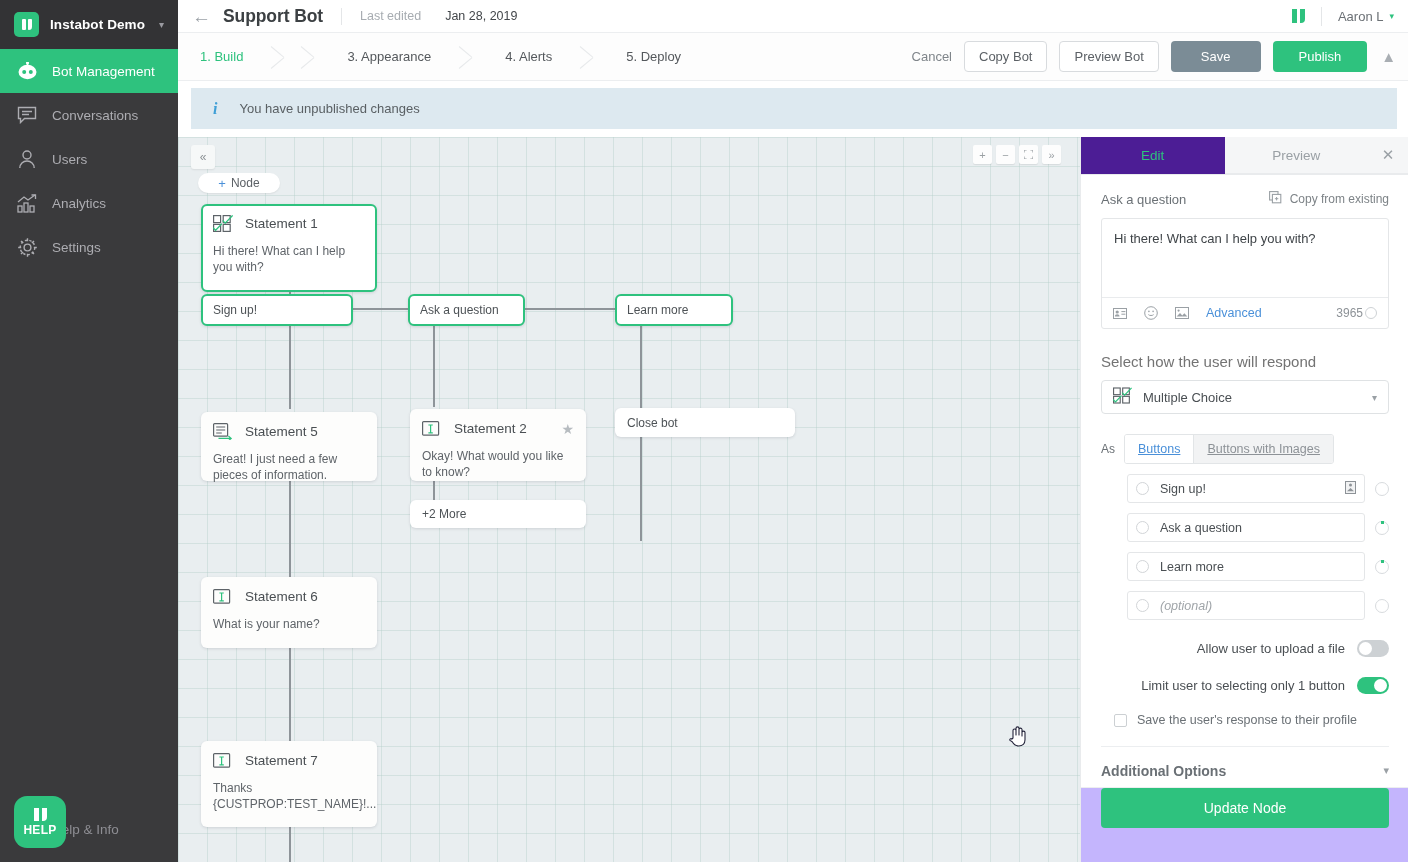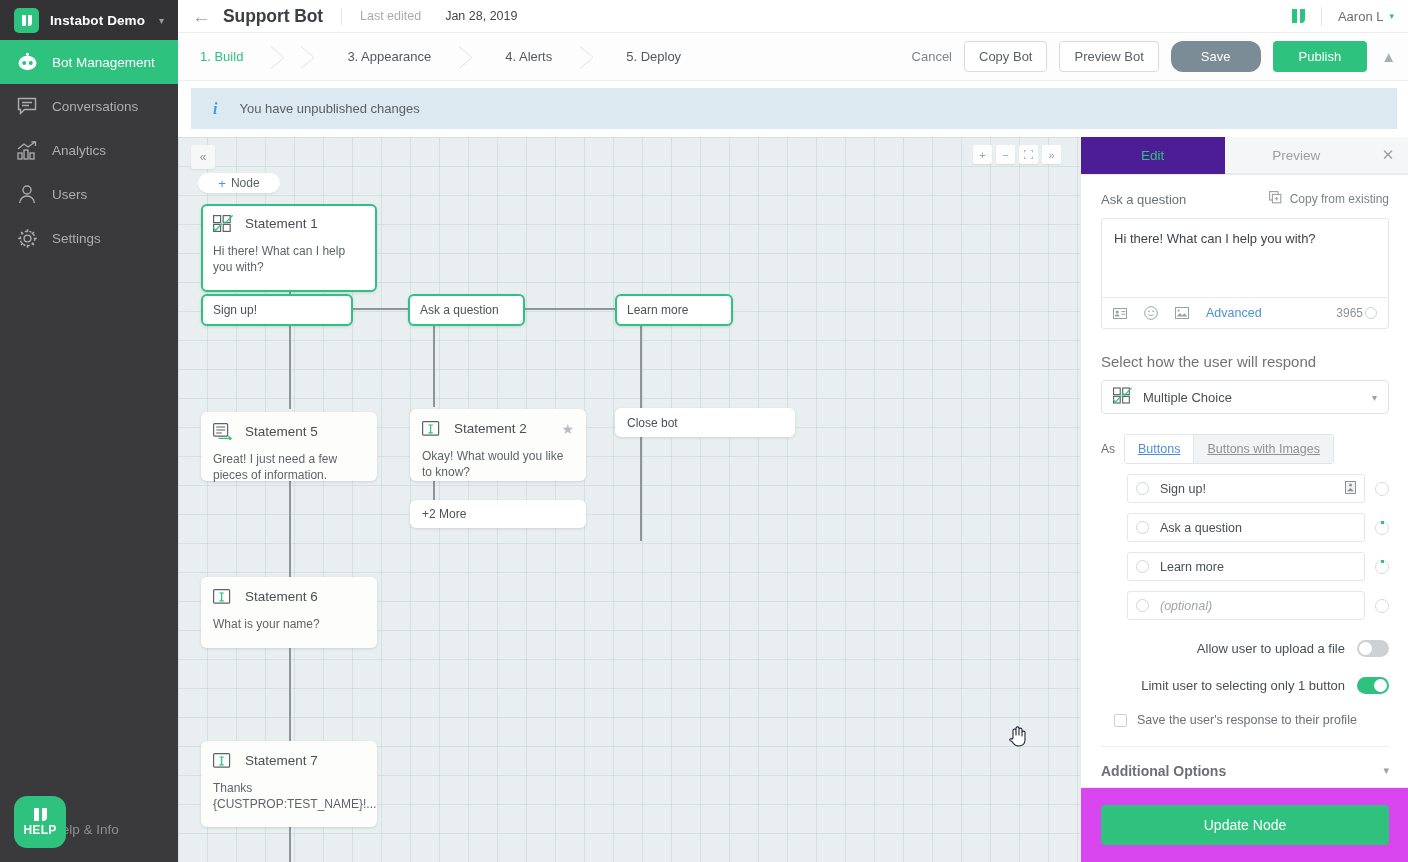--- a/index.html
+++ b/index.html
@@ -10,21 +10,21 @@
     -webkit-font-smoothing: antialiased;
   }
   #app { position: relative; width: 1408px; height: 862px; }
 
   
   #sidebar {
     position: absolute; left: 0; top: 0; width: 178px; height: 862px;
     background: #3a3a3c; color: #b9b9bd;
   }
   .brand {
-    height: 40px; display: flex; align-items: center; gap: 11px;
+    height: 49px; display: flex; align-items: center; gap: 11px;
     padding: 0 14px; background: #333335;
   }
   .brand-logo {
     width: 25px; height: 25px; border-radius: 5px; background: #2ec27e;
     display: flex; align-items: center; justify-content: center; gap: 2px;
     flex: 0 0 auto;
   }
   .brand-logo i { display:block; width: 4px; height: 11px; background: #fff; }
   .brand-logo i:first-child { border-radius: 1px 1px 1px 1px; }
   .brand-logo i:last-child { border-radius: 1px 1px 4px 1px; }
@@ -92,21 +92,21 @@
     transform-origin: left center;
   }
   .step-chevron:before { top: 13px; transform: rotate(40deg); }
   .step-chevron:after { bottom: 12px; transform: rotate(-40deg); }
   .steps-right { margin-left:auto; display:flex; align-items:center; gap:12px; padding-right:12px; }
   .lnk-cancel { font-size:13px; color:#7f858a; cursor:pointer; }
   .btn-out {
     font-size:13px; color:#5c6166; background:#fff; border:1px solid #d8dbde;
     border-radius:4px; padding: 7px 14px; cursor:pointer;
   }
-  .btn-save { font-size:13px; color:#fff; background:#7b8c96; border:none; border-radius:12px; padding: 8px 30px; cursor:pointer;}
+  .btn-save { font-size:13px; color:#fff; background:#7b8c96; border:none; border-radius:4px; padding: 8px 30px; cursor:pointer;}
   .btn-publish { font-size:13px; color:#fff; background:#2ec27e; border:none; border-radius:4px; padding: 8px 26px; cursor:pointer;}
   .warn-icon { color:#a9aeb3; font-size:15px; margin-left:2px; cursor:pointer; }
 
   
   #banner {
     position:absolute; left:191px; top:88px; width:1206px; height:41px;
     background:#dde9f0; display:flex; align-items:center; padding:0 22px; gap:22px;
   }
   .banner-i { color:#3f9fd6; font-size:16px; font-style:italic; font-family:"Liberation Serif",serif; font-weight:bold;}
   .banner-text { font-size:13px; color:#5a6064; }
@@ -225,21 +225,21 @@
   .chk-lbl { font-size:12.5px; color:#6a7075; }
 
   .panel-divider { margin-top:19px; height:1px; background:#eceef0; }
   .addl {
     margin-top:0; height:47px; display:flex; align-items:center;
     font-size:14px; color:#6a7075; font-weight:bold; cursor:pointer;
   }
   .addl .caret { margin-left:auto; color:#9aa0a5; font-size:11px; font-weight:normal; }
 
   .panel-footer { position:absolute; bottom:0; left:0; width:328px; height:75px;
-                  background:#d946ef; border-top:1px solid #eceef0; display:flex; align-items:center; padding:0 20px; }
+                  background:#c4b5fd; border-top:1px solid #eceef0; display:flex; align-items:flex-start; padding:0 20px; }
   .btn-update { width:100%; height:40px; background:#2ec27e; color:#fff; border:none;
                 border-radius:4px; font-size:14px; cursor:pointer; font-family:"Liberation Sans",sans-serif; }
 
   .cursor-hand { position:absolute; left:830px; top:588px; font-size:20px; color:#2b2b3b; }
 </style>
 </head>
 <body>
 
 <div id="app">
 
@@ -271,39 +271,39 @@
         <svg width="20" height="18" viewBox="0 0 20 18">
             <path d="M1.5 1.5h17v11h-11l-4 4v-4h-2z" fill="none" stroke="#adadb2" stroke-width="1.4"></path>
             <path d="M5 5.5h10M5 8.5h7" stroke="#adadb2" stroke-width="1.4"></path>
           </svg>
       </span>
       <span>Conversations</span>
     </div>
 
     <div class="nav-item">
       <span class="nav-icon">
+        <svg width="18" height="19" viewBox="0 0 18 19">
+            <circle cx="9" cy="5" r="4" fill="none" stroke="#adadb2" stroke-width="1.4"></circle>
+            <path d="M1.8 18c0-4.2 3.2-7 7.2-7s7.2 2.8 7.2 7" fill="none" stroke="#adadb2" stroke-width="1.4"></path>
+          </svg>
+      </span>
+      <span>Users</span>
+    </div>
+
+    <div class="nav-item">
+      <span class="nav-icon">
         <svg width="21" height="19" viewBox="0 0 21 19">
             <rect x="1" y="12" width="4" height="6" fill="none" stroke="#adadb2" stroke-width="1.3"></rect>
             <rect x="7" y="9" width="4" height="9" fill="none" stroke="#adadb2" stroke-width="1.3"></rect>
             <rect x="13" y="12" width="4" height="6" fill="none" stroke="#adadb2" stroke-width="1.3"></rect>
             <path d="M1 8 L7 3 L11 6 L18 1" fill="none" stroke="#adadb2" stroke-width="1.3"></path>
             <path d="M14.5 1h4v4" fill="none" stroke="#adadb2" stroke-width="1.3"></path>
           </svg>
       </span>
       <span>Analytics</span>
-    </div>
-
-    <div class="nav-item">
-      <span class="nav-icon">
-        <svg width="18" height="19" viewBox="0 0 18 19">
-            <circle cx="9" cy="5" r="4" fill="none" stroke="#adadb2" stroke-width="1.4"></circle>
-            <path d="M1.8 18c0-4.2 3.2-7 7.2-7s7.2 2.8 7.2 7" fill="none" stroke="#adadb2" stroke-width="1.4"></path>
-          </svg>
-      </span>
-      <span>Users</span>
     </div>
 
     <div class="nav-item">
       <span class="nav-icon">
         <svg width="21" height="21" viewBox="0 0 21 21">
             <circle cx="10.5" cy="10.5" r="3.4" fill="none" stroke="#adadb2" stroke-width="1.4"></circle>
             <path d="M10.5 1.2v3M10.5 16.8v3M1.2 10.5h3M16.8 10.5h3M4 4l2.1 2.1M14.9 14.9l2.1 2.1M17 4l-2.1 2.1M6.1 14.9L4 17" stroke="#adadb2" stroke-width="1.4"></path>
             <circle cx="10.5" cy="10.5" r="7.3" fill="none" stroke="#adadb2" stroke-width="1.4" stroke-dasharray="2.4 2.1"></circle>
           </svg>
       </span>

